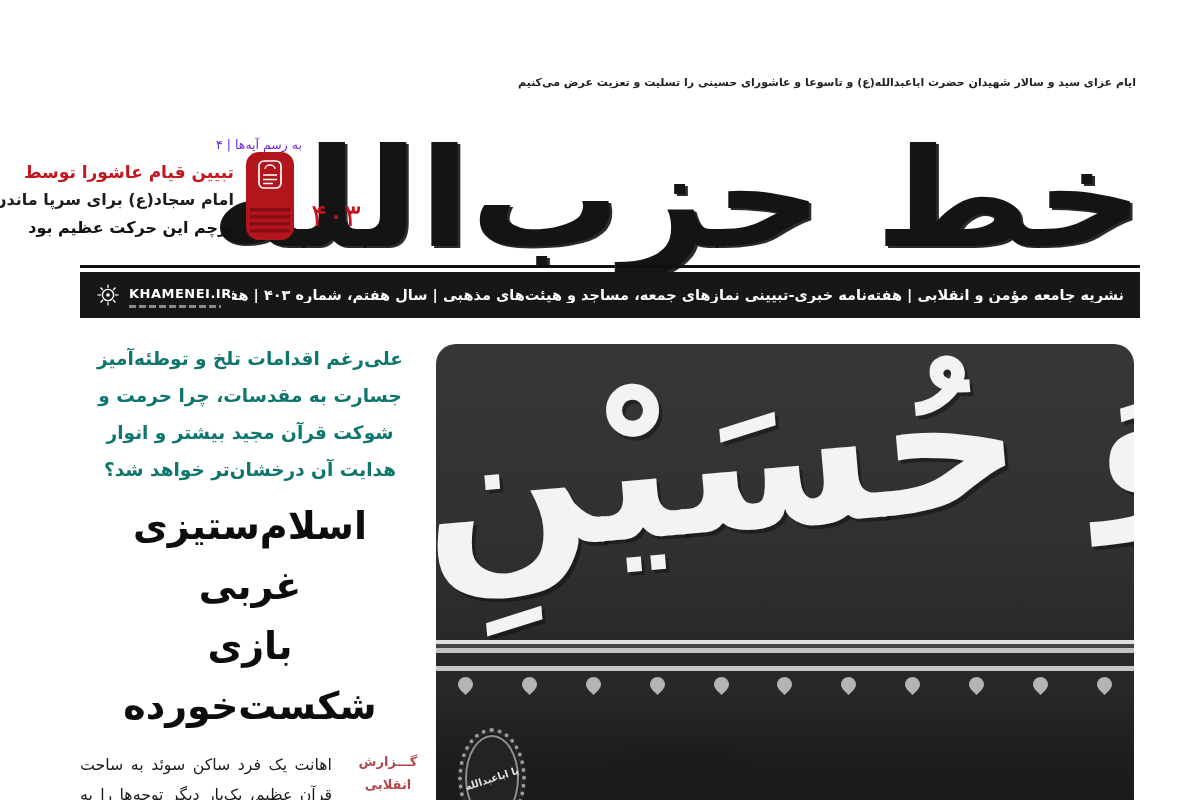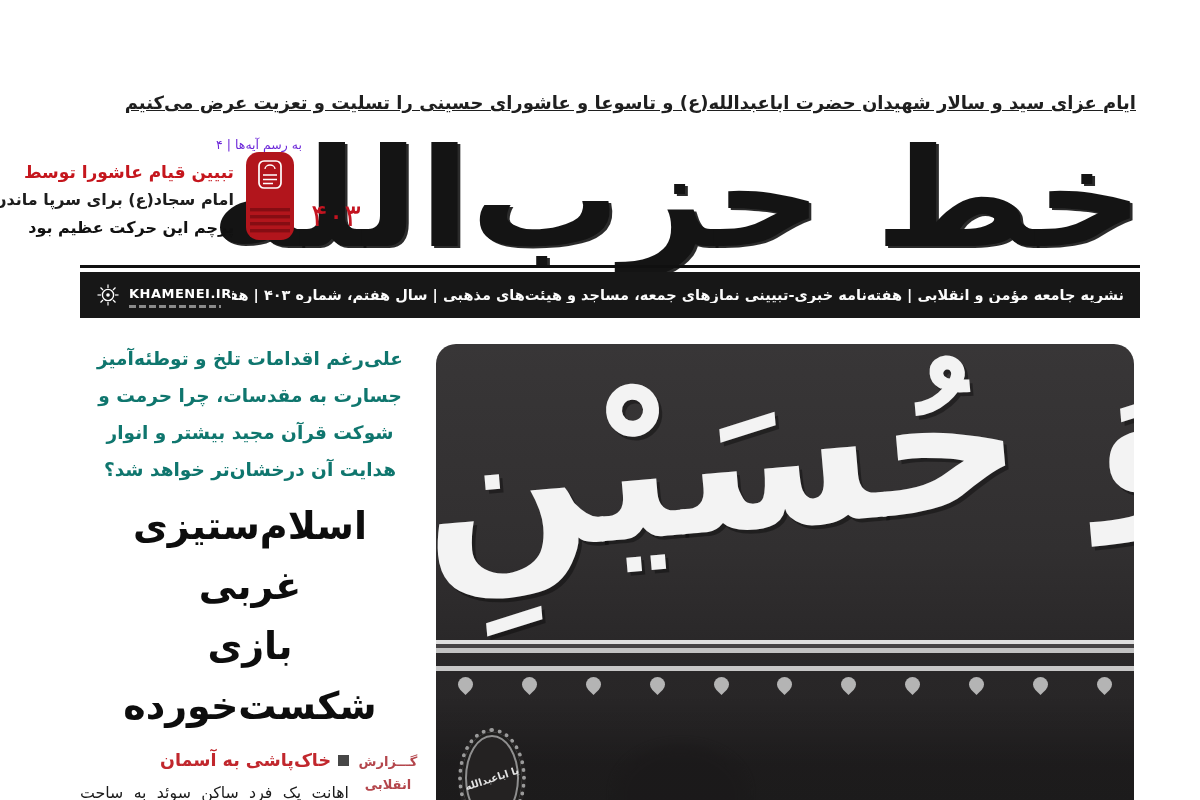--- a/index.html
+++ b/index.html
@@ -1,22 +1,22 @@
 <!DOCTYPE html>
 <html lang="fa"><head>
 <meta charset="utf-8">
 <style>
   * { margin:0; padding:0; box-sizing:border-box; }
   html,body { background:#ffffff; }
   body { font-family:"DejaVu Sans", sans-serif; width:1200px; height:800px; overflow:hidden; }
   .page { position:relative; width:1200px; height:800px; background:#fff; overflow:hidden; }
 
   
-  .condolence { position:absolute; top:92px; right:64px; direction:rtl;
-    font-size:18px; font-weight:bold; color:#1f1f1f; letter-spacing:0;text-decoration:underline; }
+  .condolence { position:absolute; top:76px; right:64px; direction:rtl;
+    font-size:11px; font-weight:bold; color:#1f1f1f; letter-spacing:0; }
 
   
   .masthead-logo { position:absolute; top:128px; right:56px; height:140px;
     display:flex; align-items:center; justify-content:flex-end; pointer-events:none; }
   .masthead-logo span { display:inline-block; direction:rtl; white-space:nowrap;
     font-size:112px; font-weight:bold; color:#141414; letter-spacing:-4px; line-height:1;
     transform:scaleX(1.34) scaleY(1.22); transform-origin:right center;
     text-shadow:2px 2px 0 rgba(20,20,20,.9); }
   .issue-no { position:absolute; top:197px; left:311px; direction:rtl;
     font-size:31px; font-weight:normal; color:#c41420; }
@@ -39,21 +39,21 @@
   .brand-name { color:#fff; font-size:13px; font-weight:bold; letter-spacing:.5px; line-height:14px; }
   .brand-sub { display:block; height:3px; width:92px; margin-top:3px;
     background:repeating-linear-gradient(90deg,#8a8a8a 0 7px, transparent 7px 10px); }
 
   
   .leftcol { position:absolute; left:80px; top:340px; width:340px; direction:rtl; }
   .lead { text-align:center; font-size:18.5px; font-weight:bold; color:#0f766e; line-height:37px; }
   .headline { margin-top:8px; text-align:center; font-size:38px; font-weight:bold;
     color:#0d0d0d; line-height:60px; letter-spacing:-1px; }
   .article-flow { margin-top:14px; direction:rtl; }
-  .rail { float:right; width:64px; margin-left:7px; }
+  .rail { float:right; width:64px; margin-left:24px; }
   .section-label { color:#b4464c; font-weight:bold; font-size:13px; text-align:center; line-height:23px; }
   .subtitle { display:flex; align-items:center; gap:7px; margin:2px 0 8px;
     color:#c1272d; font-size:17.5px; font-weight:bold; }
   .bullet { width:11px; height:11px; background:#474747; flex:0 0 auto; }
   .body-text { font-size:15.8px; line-height:29.5px; text-align:justify; color:#1b1b1b; }
 
   
   .hero { position:absolute; left:436px; top:344px; width:698px; height:456px;
     border-radius:20px 20px 0 0; overflow:hidden;
     background:linear-gradient(180deg,#383637 0%,#312f30 45%,#2a2829 65%,#252324 100%); }
@@ -141,24 +141,20 @@
       <div>بازی شکست‌خورده</div>
     </div>
     <div class="article-flow">
       <div class="rail">
         <div class="section-label">
           <div>گـــزارش</div>
           <div>انقلابی</div>
         </div>
 
       </div>
-      <div class="subtitle">
-        <span class="bullet"></span>
-        <span>خاک‌پاشی به آسمان</span>
-      </div>
       <p class="body-text">اهانت یک فرد ساکن سوئد به ساحت قرآن عظیم، یک‌بار دیگر توجه‌ها را به آنچه در دنیای غرب می‌گذرد، جلب کرد و این سؤال را پیش روی مخاطبان بی‌طرف و وجدان‌های بیدار قرار داد که هدف از تکرار رفتارهای شرارت‌بار همچون قرآن‌سوزی، آن‌هم در</p>
     </div>
   </div>
 
   <div class="hero">
     <div class="callig">وَ حُسَيْنِ عَلِيِّ بْنِ الْحُسَيْنِ وَ</div>
     <div class="band1"></div>
     <div class="band2"></div>
     <div class="buds">
       <i class="bud"></i>

